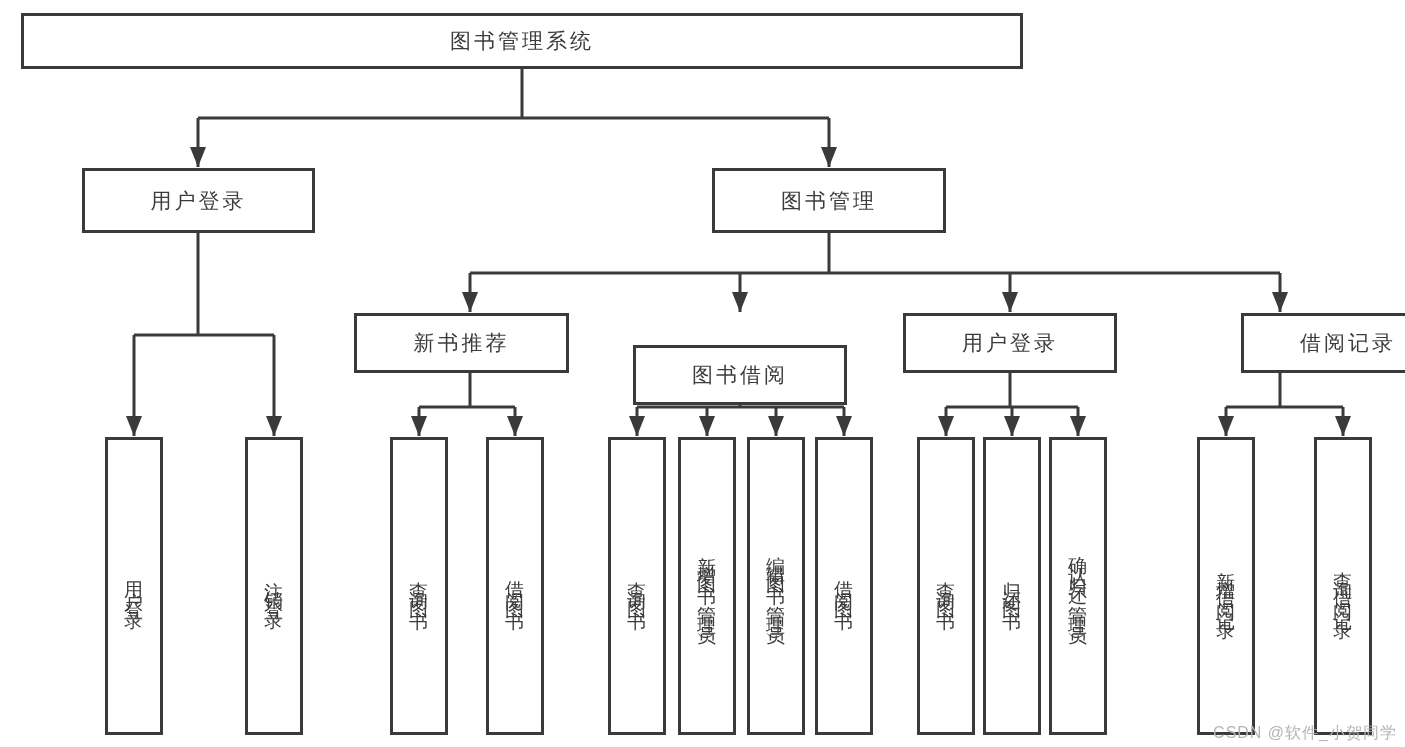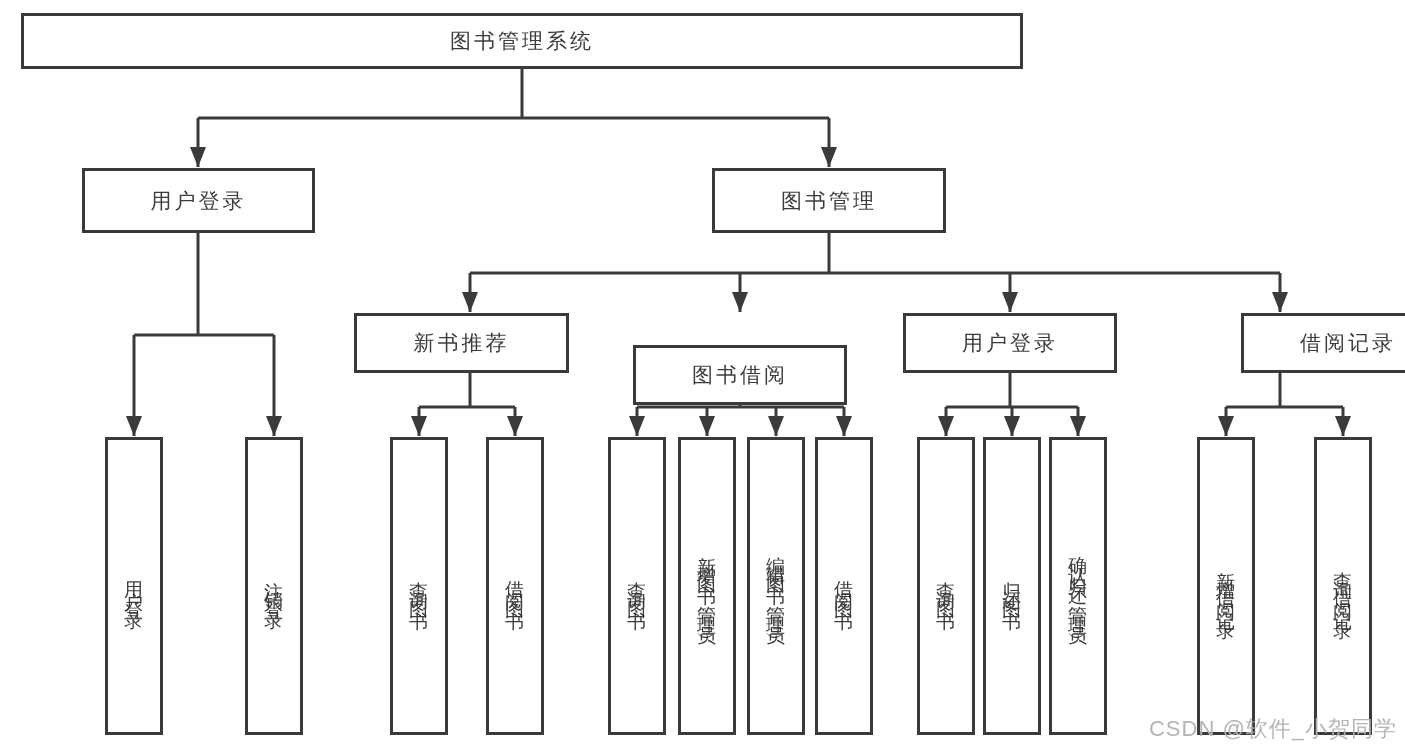--- a/index.html
+++ b/index.html
@@ -45,21 +45,21 @@
     writing-mode:vertical-rl;
     text-orientation:mixed;
     letter-spacing:10px;
     line-height:1;
     white-space:nowrap;
   }
   .watermark{
     position:absolute;
     right:8px;
     bottom:3px;
-    font-size:22px;
+    font-size:16px;
     letter-spacing:1px;
     color:var(--watermark);
     z-index:3;
     white-space:nowrap;
   }
 </style>
 </head>
 <body>
 
 <div class="canvas">

